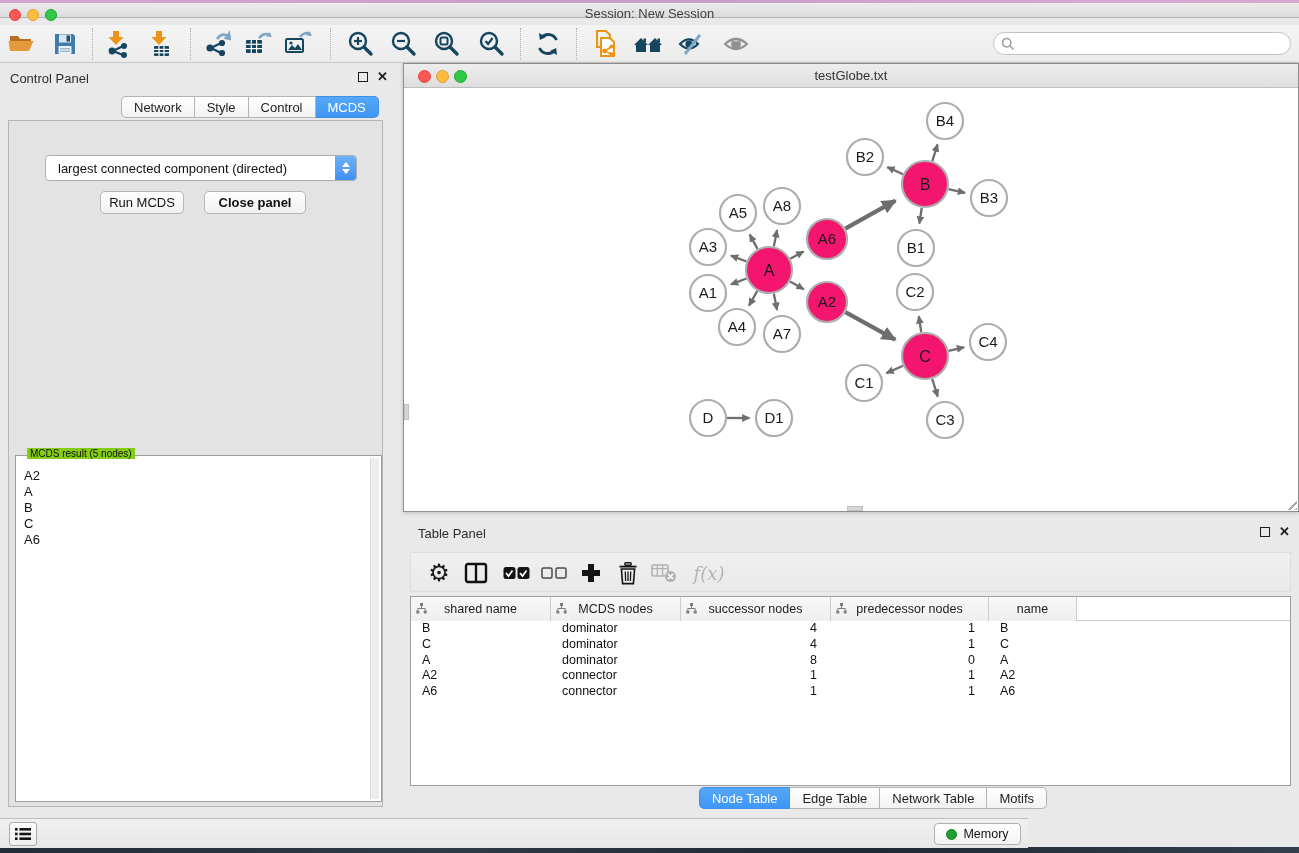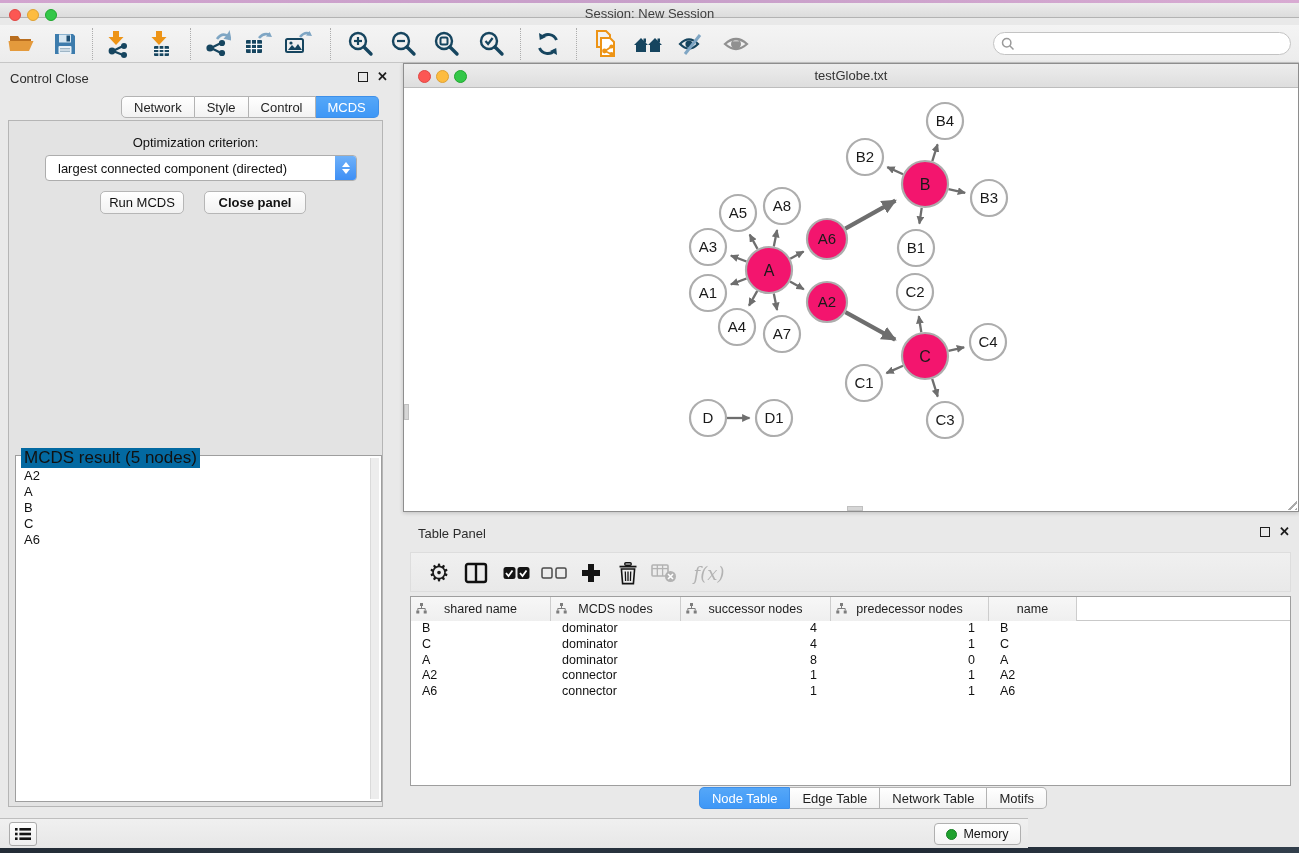--- a/index.html
+++ b/index.html
@@ -41,21 +41,21 @@
   .cp-content { position:absolute; left:8px; top:57px; width:375px; height:687px; background:#E3E3E3; border:1px solid #B5B5B5; }
   .opt-label { position:absolute; left:0; right:0; top:14px; text-align:center; font-size:13px; color:#111; }
   .dropdown { position:absolute; left:36px; top:34px; width:312px; height:26px; background:#FFFFFF; border:1px solid #ADADAD; border-radius:4px; display:flex; align-items:center; }
   .dropdown .dd-text { flex:1; font-size:13px; color:#111; padding-left:12px; white-space:nowrap; overflow:hidden; }
   .dd-cap { width:21px; height:24px; margin-right:0px; border-radius:0 3px 3px 0; background:linear-gradient(#6FB1F9,#3E8FF5); display:flex; flex-direction:column; align-items:center; justify-content:center; gap:2px; }
   .dd-cap .tri-up { width:0; height:0; border-left:4px solid transparent; border-right:4px solid transparent; border-bottom:5px solid #fff; }
   .dd-cap .tri-down { width:0; height:0; border-left:4px solid transparent; border-right:4px solid transparent; border-top:5px solid #fff; }
   .cp-btn { position:absolute; top:70px; height:23px; background:linear-gradient(#FFFFFF,#F1F1F1); border:1px solid #B6B6B6; border-radius:5px; font-size:13px; color:#111; display:flex; align-items:center; justify-content:center; }
 
   .result-group { position:absolute; left:6px; top:334px; width:367px; height:347px; border:1px solid #9E9E9E; background:#FFFFFF; }
-  .result-legend { position:absolute; top:-8px; left:5px; background:#0369a1; padding:0 3px; font-size:17px; color:#111; }
+  .result-legend { position:absolute; top:-8px; left:11px; background:#84cc16; padding:0 3px; font-size:10px; color:#111; }
   .result-list { position:absolute; left:8px; top:12px; right:14px; bottom:4px; overflow:hidden; font-size:13px; color:#111; }
   .result-list div { line-height:16px; }
   .result-scroll { position:absolute; top:2px; right:2px; bottom:2px; width:9px; background:#EDEDED; border-left:1px solid #DADADA; }
 
   
   .net-window { position:absolute; left:403px; top:63px; width:896px; height:449px; border:1px solid #8E8E8E; background:#fff; box-shadow:0 1px 4px rgba(0,0,0,0.18); }
   .net-titlebar { position:absolute; left:0; top:0; right:0; height:24px; background:linear-gradient(#EDEDED,#DEDEDE); border-bottom:1px solid #BDBDBD; }
   .net-titlebar .nlight { position:absolute; top:5.5px; width:13px; height:13px; border-radius:50%; }
   .net-title { position:absolute; left:0; right:0; top:4px; text-align:center; font-size:13px; color:#333; }
   .net-canvas { position:absolute; left:0; top:25px; right:0; bottom:0; background:#FFFFFF; overflow:hidden; }
@@ -259,33 +259,32 @@
     <div class="searchbox">
       <svg width="14" height="14" viewBox="0 0 14 14">
           <circle cx="5.7" cy="5.7" r="4.2" fill="none" stroke="#9A9A9A" stroke-width="1.5"></circle>
           <line x1="8.8" y1="8.8" x2="12.5" y2="12.5" stroke="#9A9A9A" stroke-width="1.5"></line>
         </svg>
       <input style="border: none; outline: none; flex: 1 1 0%; font-size: 12px; background: transparent;" placeholder="">
     </div>
   </div>
 
   <div class="control-panel">
-    <div class="panel-header-title">Control Close</div>
+    <div class="panel-header-title">Control Panel</div>
     <div class="win-btns" style="left:358px;">
       <span class="float-glyph"></span>
       <span class="close-glyph">✕</span>
     </div>
     <div class="seg-tabs" style="left:77px; top:33px;" id="control-tabs">
         <div class="seg-tab">Network</div>
         <div class="seg-tab">Style</div>
         <div class="seg-tab">Control</div>
         <div class="seg-tab active">MCDS</div>
       </div>
     <div class="cp-content">
-      <div class="opt-label">Optimization criterion:</div>
       <div class="dropdown">
         <span class="dd-text">largest connected component (directed)</span>
         <span class="dd-cap">
             <span class="tri-up"></span>
             <span class="tri-down"></span>
           </span>
       </div>
       <div class="cp-btn" style="left:91px; width:84px;">Run MCDS</div>
       <div class="cp-btn" style="left:195px; width:102px;font-weight:bold;">Close panel</div>
       <div class="result-group">

